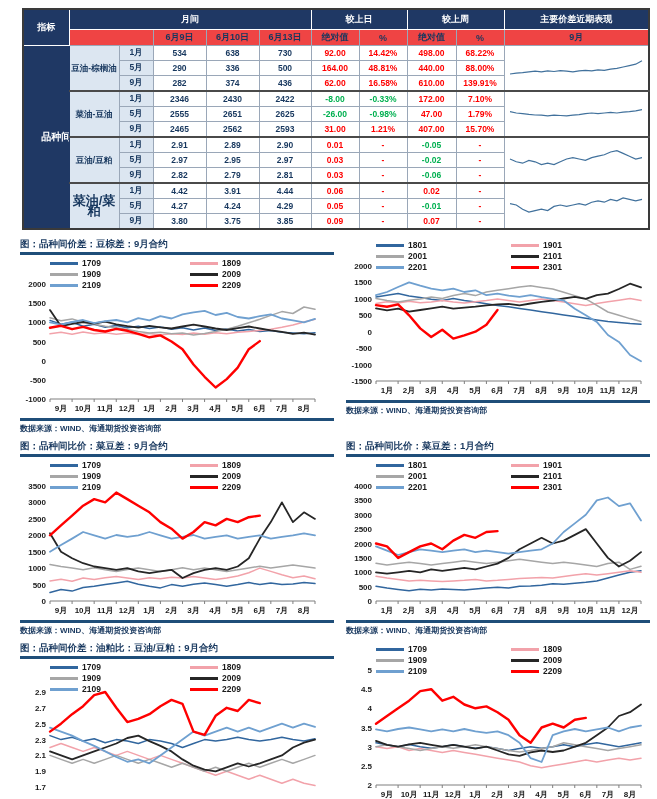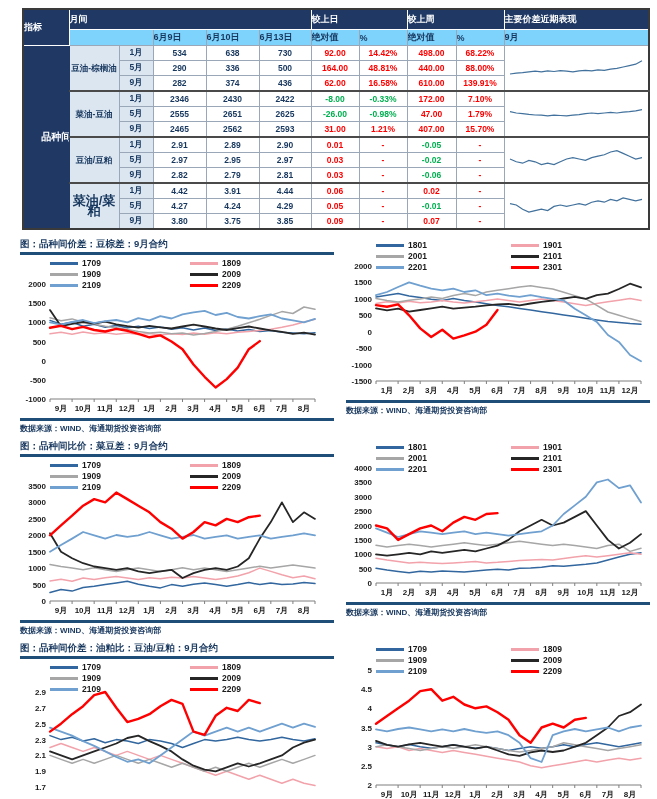--- a/index.html
+++ b/index.html
@@ -4,22 +4,22 @@
 <style>
   html,body{margin:0;padding:0;background:#ffffff;}
   .page{position:relative;width:657px;height:799px;background:#ffffff;overflow:hidden;
         font-family:"Liberation Sans",sans-serif;}
   
   .table-wrap{padding:8px 9px 0 22px;}
   table.spread{border-collapse:collapse;width:626px;table-layout:fixed;
                border:2px solid #3a3a3a;}
   table.spread th, table.spread td{padding:0;margin:0;overflow:hidden;white-space:nowrap;}
   thead th{background:#1F3864;color:#ffffff;font-weight:bold;font-size:9px;
-           border:1px solid #ffffff;height:19px;text-align:left;}
-  thead tr.sub th{background:#7dd3fc;color:#17375E;border:1px solid #9aa7b8;height:15px;}
+           border:1px solid #ffffff;height:19px;text-align:center;}
+  thead tr.sub th{background:#ef4444;color:#17375E;border:1px solid #9aa7b8;height:15px;}
   tbody td{font-size:8.5px;font-weight:bold;color:#17375E;text-align:center;
            border:1px solid #9aa7b8;height:14px;background:#ffffff;}
   tbody tr.gstart td{border-top:2px solid #4a4a4a;}
   td.side{background:#1F3864;color:#ffffff;border:1px solid #1F3864;}
   td.side .vtext{width:1em;margin:0 auto;word-break:break-all;line-height:1.95;
                  font-size:10px;font-weight:bold;text-align:center;}
   td.prod,td.mon{background:#DCE6F1;}
   td.red{color:#FF0000;}
   td.green{color:#00B050;}
   td.spark{background:#ffffff;}
@@ -434,20 +434,21 @@
           <polyline points="30.0,98.0 41.0,96.3 52.1,98.3 63.1,95.0 74.2,96.6 85.2,94.7 96.3,93.4 107.3,95.0 118.3,96.6 129.4,94.7 140.4,95.7 151.5,94.3 162.5,95.0 173.5,93.4 184.6,95.0 195.6,96.6 206.7,95.0 217.7,93.0 228.8,89.7 239.8,85.1 250.8,88.4 261.9,91.7 272.9,94.7 284.0,93.0 295.0,95.7" fill="none" stroke="#F2A2AA" stroke-width="1.5" stroke-linejoin="round" stroke-linecap="round"></polyline>
           <polyline points="30.0,81.5 41.0,83.5 52.1,85.1 63.1,86.8 74.2,84.8 85.2,86.8 96.3,88.4 107.3,86.5 118.3,85.1 129.4,86.8 140.4,88.4 151.5,86.8 162.5,84.8 173.5,86.8 184.6,85.1 195.6,86.8 206.7,88.4 217.7,86.8 228.8,85.1 239.8,83.2 250.8,85.1 261.9,83.5 272.9,81.9 284.0,83.5 295.0,85.1" fill="none" stroke="#A6A6A6" stroke-width="1.5" stroke-linejoin="round" stroke-linecap="round"></polyline>
           <polyline points="30.0,50.3 41.0,68.7 52.1,75.3 63.1,80.2 74.2,83.5 85.2,85.1 96.3,86.8 107.3,85.1 118.3,88.4 129.4,90.1 140.4,88.4 151.5,86.8 162.5,95.0 173.5,90.1 184.6,86.8 195.6,85.1 206.7,86.8 217.7,83.5 228.8,75.3 239.8,55.6 250.8,39.1 261.9,19.4 272.9,39.1 284.0,29.3 295.0,35.9" fill="none" stroke="#262626" stroke-width="1.8" stroke-linejoin="round" stroke-linecap="round"></polyline>
           <polyline points="30.0,68.7 41.0,62.1 52.1,55.6 63.1,49.0 74.2,52.3 85.2,55.6 96.3,52.0 107.3,53.9 118.3,52.3 129.4,49.0 140.4,52.3 151.5,55.6 162.5,53.9 173.5,52.0 184.6,55.6 195.6,53.9 206.7,52.3 217.7,55.6 228.8,53.9 239.8,52.3 250.8,55.6 261.9,53.9 272.9,52.3 284.0,50.3 295.0,52.3" fill="none" stroke="#6FA0D0" stroke-width="1.8" stroke-linejoin="round" stroke-linecap="round"></polyline>
           <polyline points="30.0,52.3 41.0,42.4 52.1,32.6 63.1,22.7 74.2,16.1 85.2,19.4 96.3,9.6 107.3,16.1 118.3,22.7 129.4,29.3 140.4,39.1 151.5,45.7 162.5,55.6 173.5,49.0 184.6,39.1 195.6,42.4 206.7,35.9 217.7,39.1 228.8,34.2 239.8,32.6" fill="none" stroke="#FF0000" stroke-width="2.4" stroke-linejoin="round" stroke-linecap="round"></polyline>
         </svg>
         <div class="chart-bar"></div>
         <div class="chart-source">数据来源：WIND、海通期货投资咨询部</div>
       </div>
     <div class="chart-block">
+        <div class="chart-title">图：品种间比价：菜豆差：1月合约</div>
         <div class="legend">
           <div class="legend-item">
             <span class="legend-swatch" style="background: rgb(49, 102, 158); height: 2.5px;"></span>
             <span class="legend-label">1801</span>
           </div>
           <div class="legend-item">
             <span class="legend-swatch" style="background: rgb(242, 162, 170); height: 2.5px;"></span>
             <span class="legend-label">1901</span>
           </div>
           <div class="legend-item">

